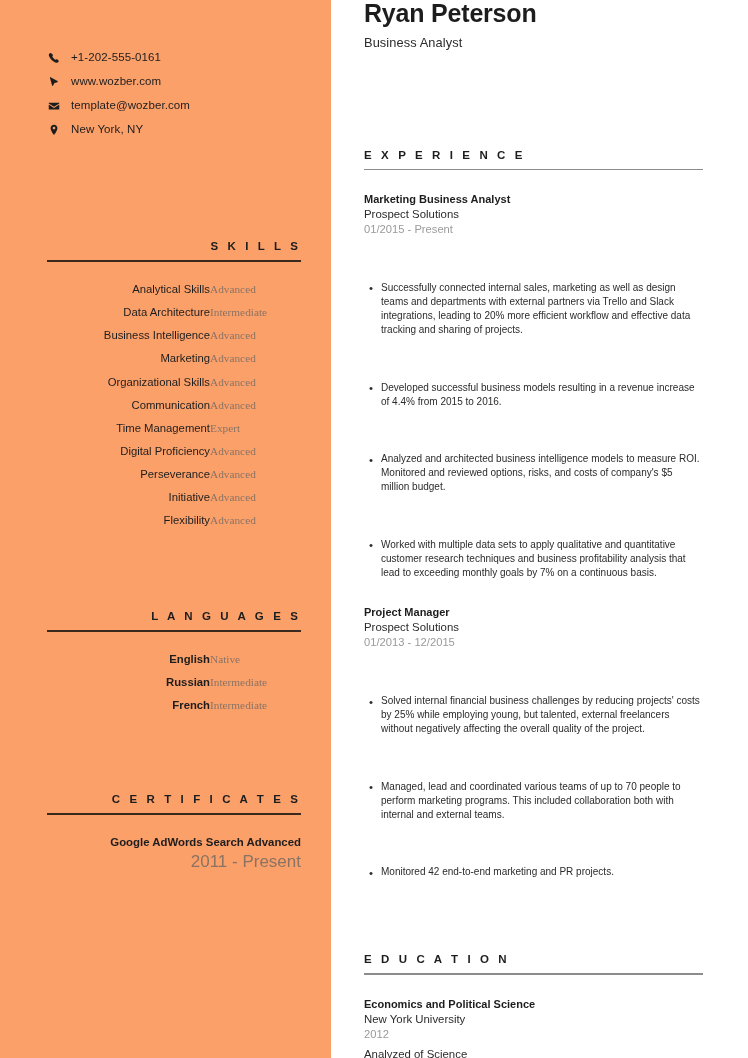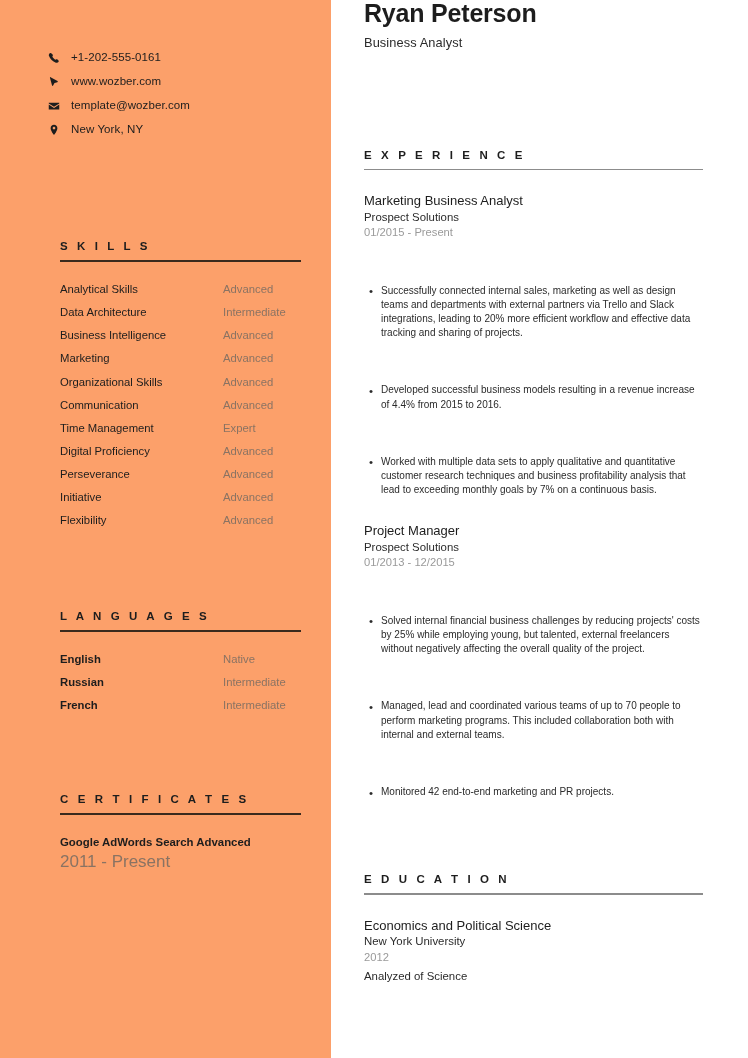--- a/index.html
+++ b/index.html
@@ -53,21 +53,21 @@
   }
   .contact-icon svg { display: block; }
   .contact-text {
     font-size: 11.5px;
     color: #1d1d1d;
     letter-spacing: 0.1px;
     line-height: 1;
     padding-left: 3px;
   }
 
-  .side-section { padding: 0 30px 0 60px; }
+  .side-section { padding: 0 30px 0 47px; text-align: right; }
   .side-section.skills { margin-top: 99px; }
   .side-section.languages { margin-top: 82px; }
   .side-section.certificates { margin-top: 80px; }
 
   .side-heading {
     font-size: 11.5px;
     font-weight: bold;
     letter-spacing: 3.1px;
     color: #1d1d1d;
     margin: 0;
@@ -88,20 +88,21 @@
     flex: 0 0 163px;
     font-size: 11.3px;
     color: #1d1d1d;
     line-height: 1.2;
   }
   .kv-name.bold { font-weight: bold; }
   .kv-val {
     font-size: 11.3px;
     color: #8a7363;
     line-height: 1.2;
+    font-family: Liberation Serif, serif;
   }
 
   .cert-title {
     font-size: 11.4px;
     font-weight: bold;
     color: #1d1d1d;
     margin-bottom: 4px;
   }
   .cert-date {
     font-size: 17px;
@@ -144,22 +145,22 @@
   }
   .main-rule {
     height: 1.5px;
     background: #8c8c8c;
     margin-bottom: 22px;
   }
 
   .entry { margin-bottom: 22px; }
   .entry:last-child { margin-bottom: 0; }
   .entry-title {
-    font-size: 13px;
-    font-weight: normal;
+    font-size: 11px;
+    font-weight: bold;
     color: #1d1d1d;
     line-height: 1.35;
   }
   .entry-org {
     font-size: 11.4px;
     color: #2b2b2b;
     line-height: 1.35;
   }
   .entry-date {
     font-size: 11.2px;
@@ -328,20 +329,21 @@
       <h2 class="main-heading">E X P E R I E N C E</h2>
       <div class="main-rule"></div>
 
       <div class="entry">
         <div class="entry-title">Marketing Business Analyst</div>
         <div class="entry-org">Prospect Solutions</div>
         <div class="entry-date">01/2015 - Present</div>
         <ul class="bullets">
           <li>Successfully connected internal sales, marketing as well as design teams and departments with external partners via Trello and Slack integrations, leading to 20% more efficient workflow and effective data tracking and sharing of projects.</li>
           <li>Developed successful business models resulting in a revenue increase of 4.4% from 2015 to 2016.</li>
+          <li>Analyzed and architected business intelligence models to measure ROI. Monitored and reviewed options, risks, and costs of company's $5 million budget.</li>
           <li>Worked with multiple data sets to apply qualitative and quantitative customer research techniques and business profitability analysis that lead to exceeding monthly goals by 7% on a continuous basis.</li>
         </ul>
       </div>
 
       <div class="entry" style="margin-top:25px;">
         <div class="entry-title">Project Manager</div>
         <div class="entry-org">Prospect Solutions</div>
         <div class="entry-date">01/2013 - 12/2015</div>
         <ul class="bullets">
           <li>Solved internal financial business challenges by reducing projects' costs by 25% while employing young, but talented, external freelancers without negatively affecting the overall quality of the project.</li>

